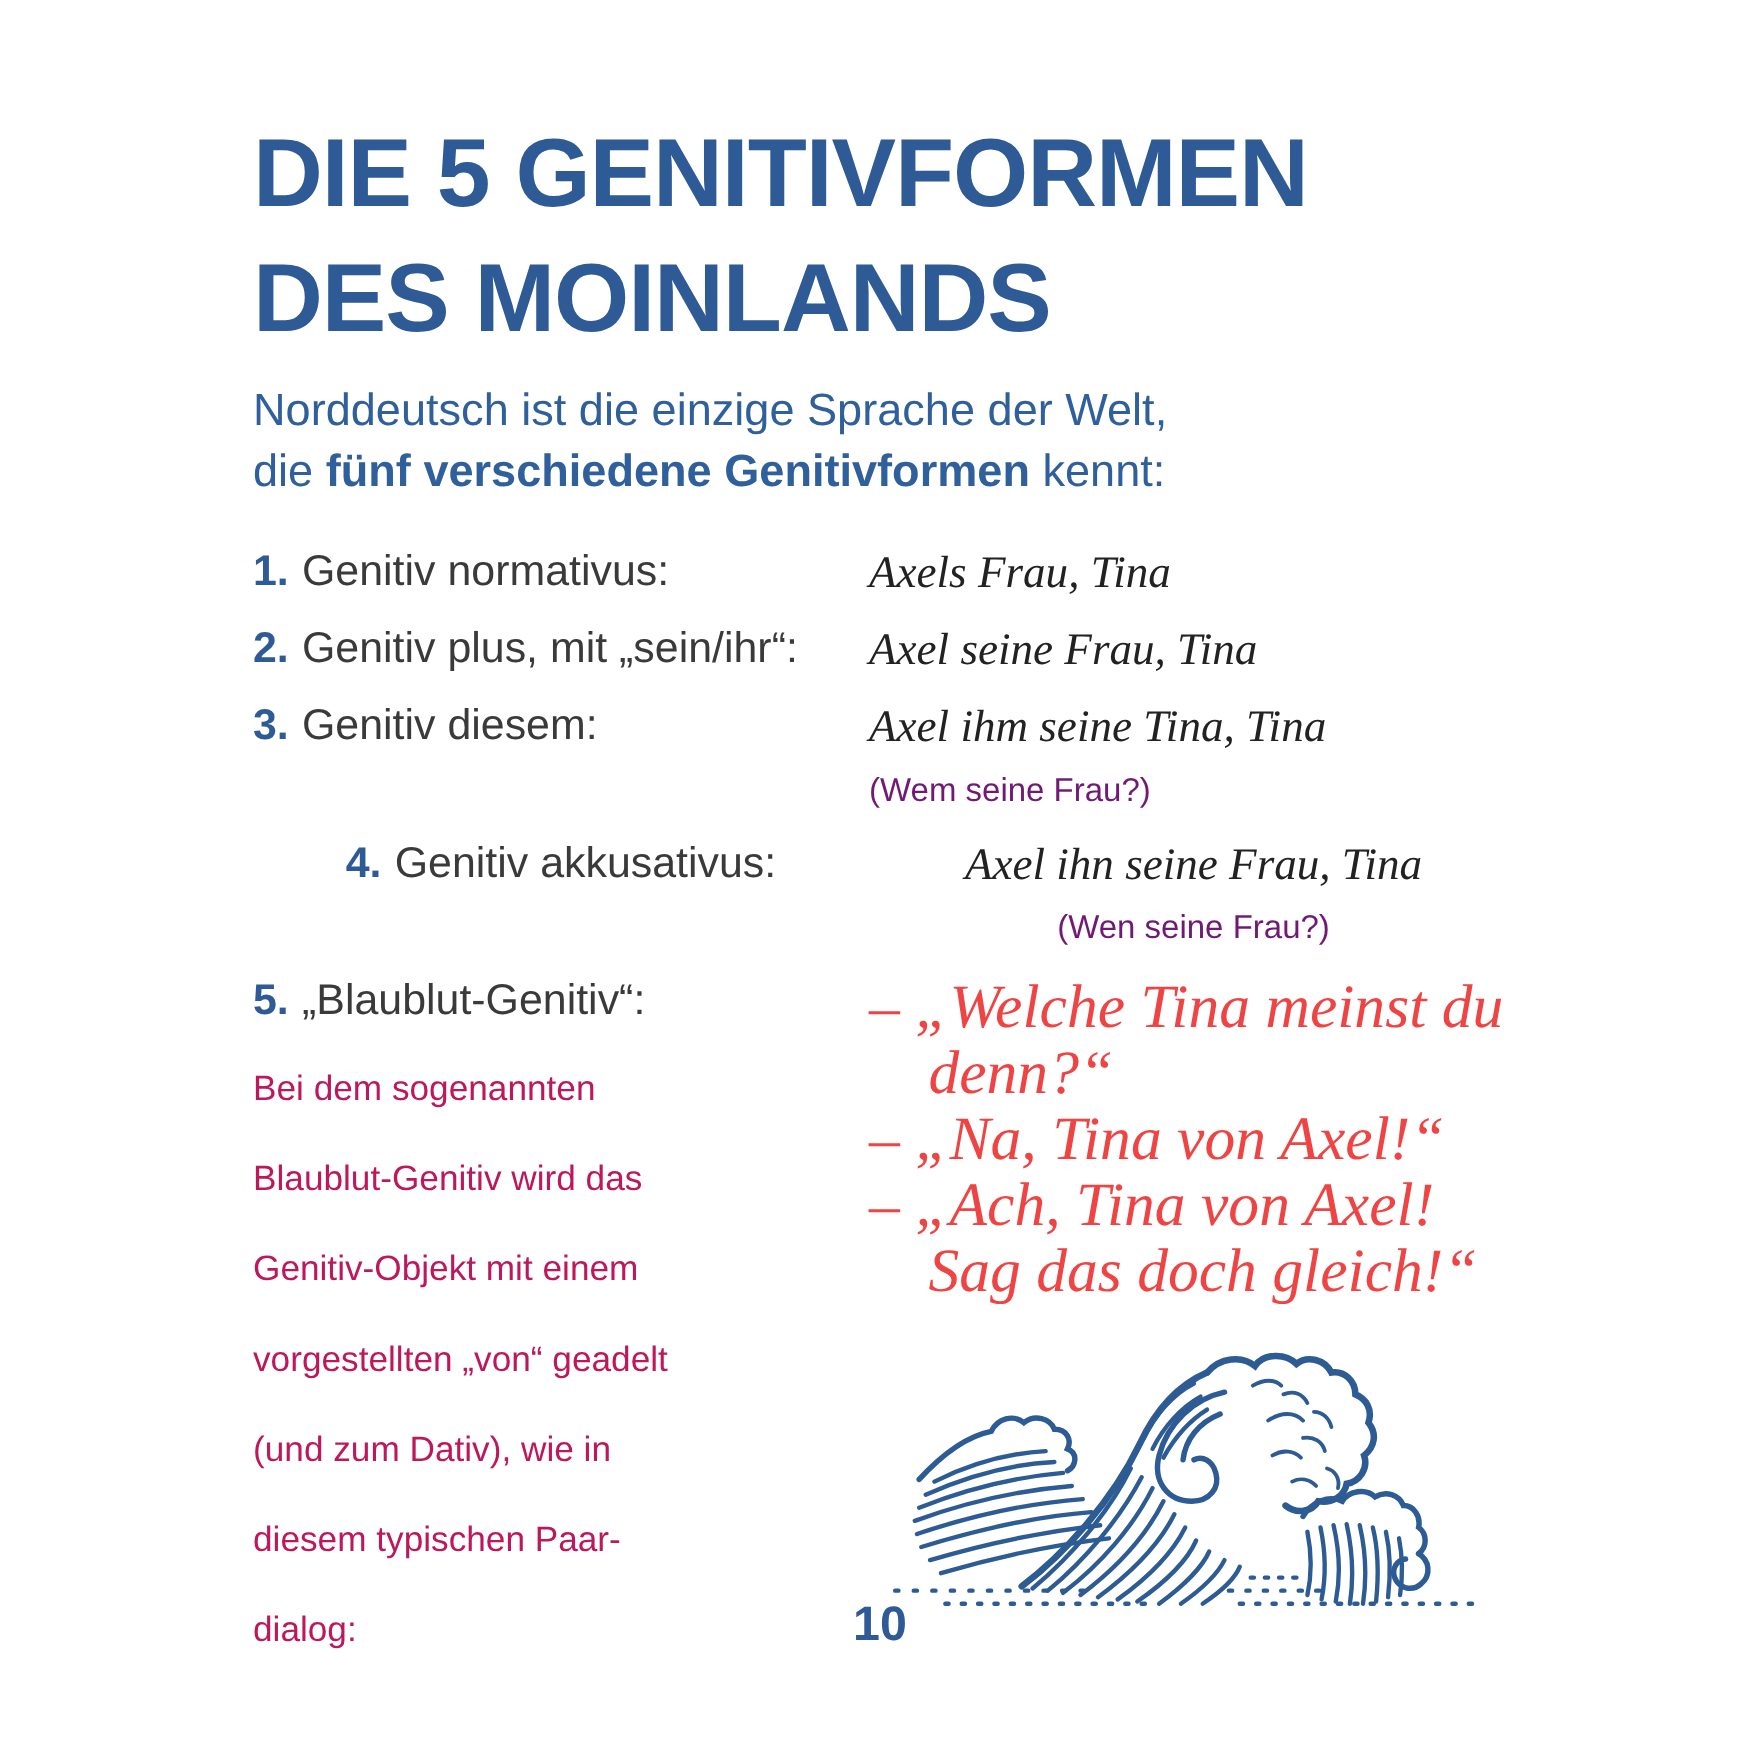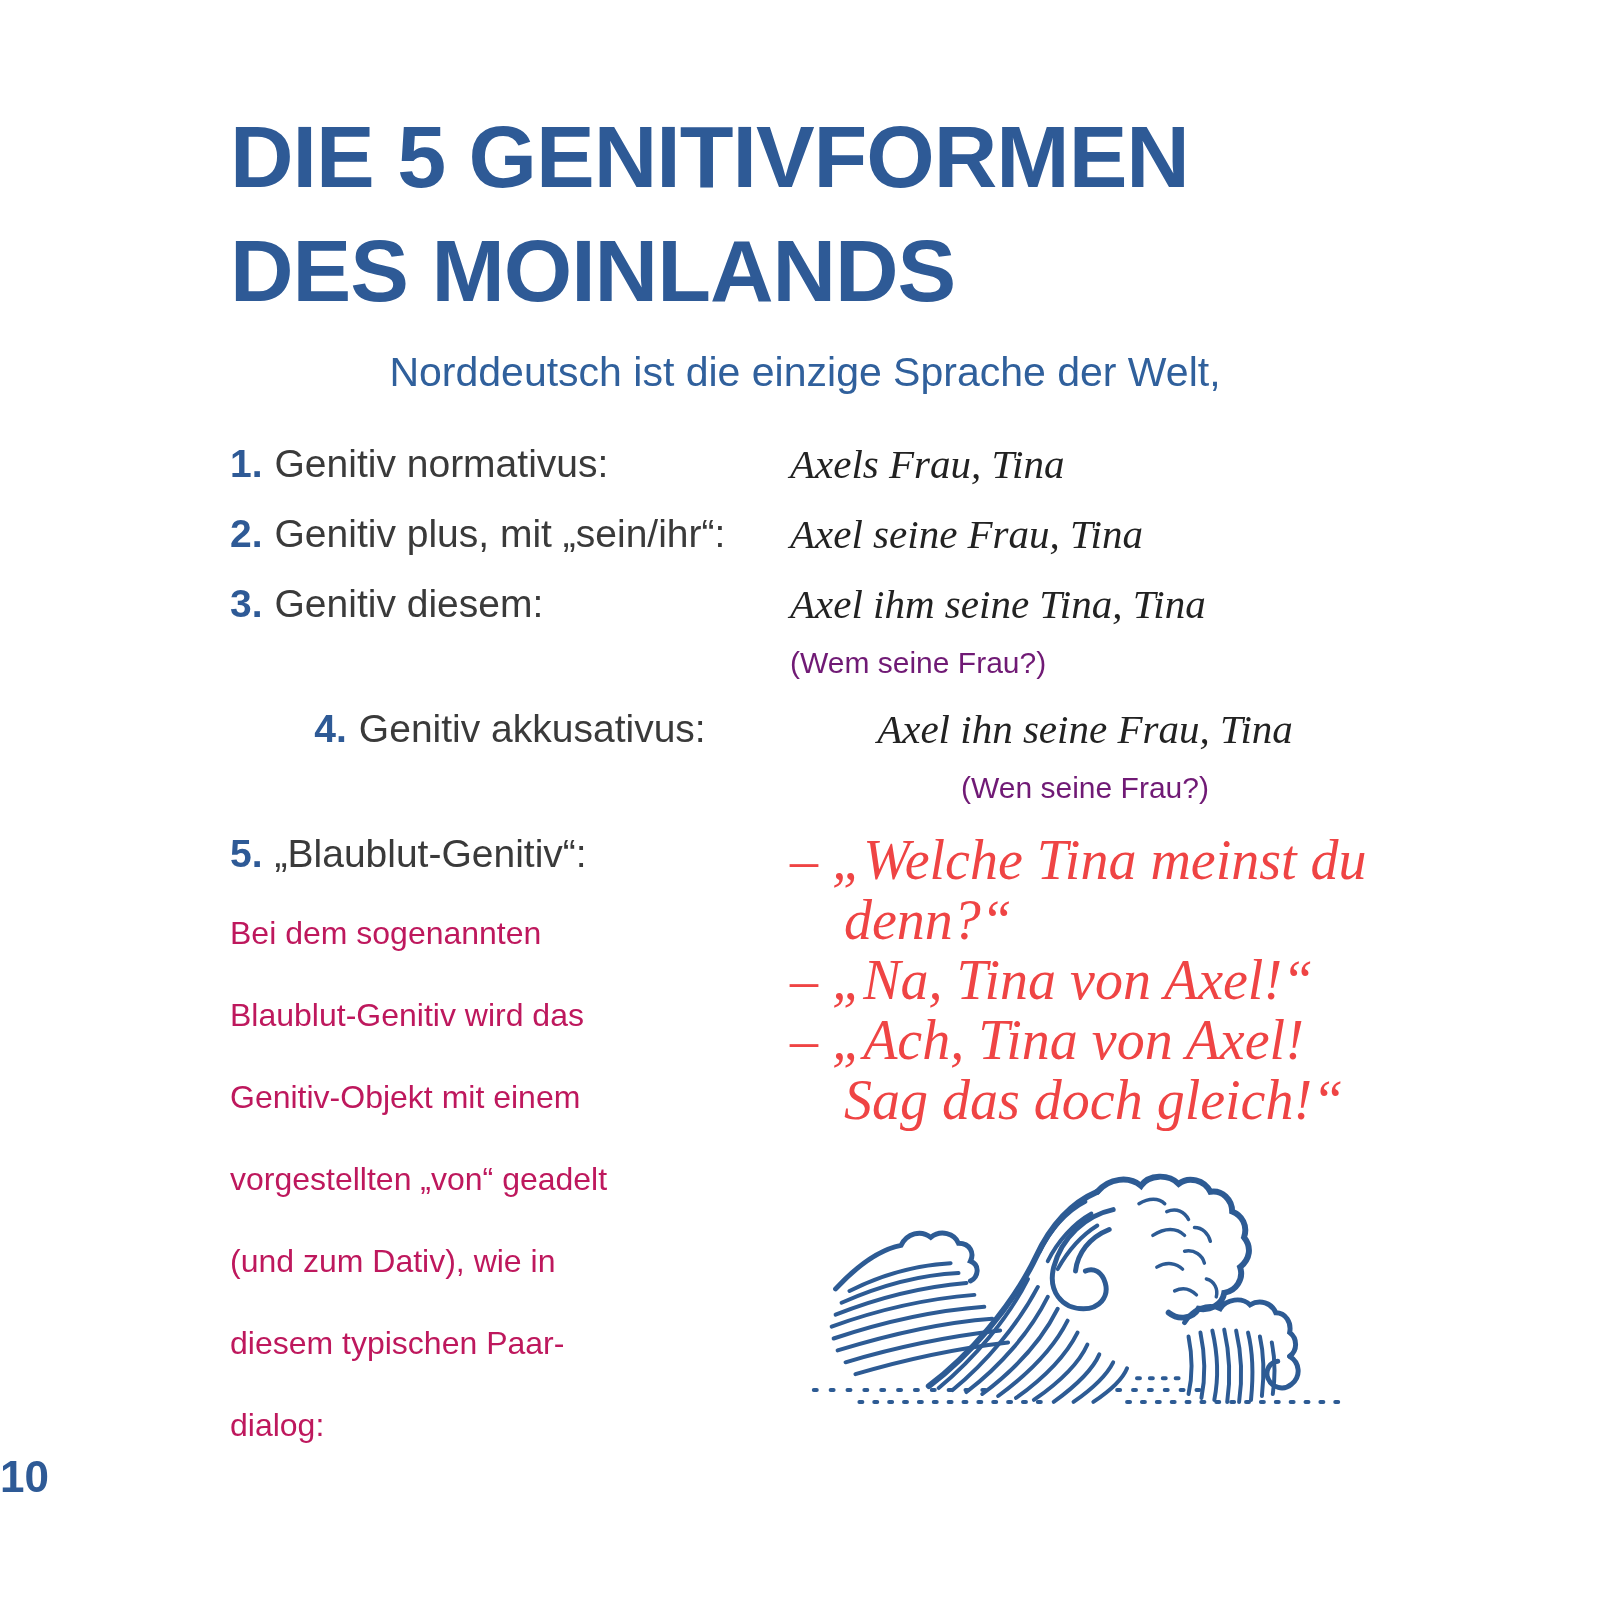--- a/index.html
+++ b/index.html
@@ -18,21 +18,21 @@
   .title { margin:0; }
   .title-line {
     display:block;
     font-size:88px; font-weight:700; line-height:114px;
     letter-spacing:-1px;
     color:#2e5a96;
   }
 
   
   .intro { margin:16px 0 0 0; font-size:41px; line-height:56px; color:#30609c; }
-  .intro-line { display:block;text-align:center; }
+  .intro-line { display:block; }
   .intro-bold { font-weight:700; }
 
   
   .glist { margin-top:40px; }
   .grow { display:grid; grid-template-columns:560px 1fr; align-items:start; }
   .grow.r1, .grow.r2 { margin-bottom:22px; }
   .grow.r3 { margin-bottom:22px; }
   .grow.r4 { margin-bottom:22px;text-align:center; }
   .label-cell { font-size:39px; line-height:48px; color:#3a3a3a; white-space:nowrap; }
   .num { color:#2e5a96; font-weight:700; margin-right:12px; }
@@ -45,36 +45,37 @@
   
   .l5head { font-size:39px; line-height:48px; white-space:nowrap; }
   .desc { margin-top:14px; font-size:32px; line-height:82px; color:#be185d; white-space:pre-line; }
   .dialog { font-family:"Liberation Serif", serif; font-style:italic; font-size:56px; color:#ef4444; }
   .dline { line-height:60px; padding-left:54px; text-indent:-54px; }
   .waves { display:block; margin-top:22px; }
 
   
   .footer {
     position:absolute; left:0; top:1452px; width:1600px;
-    font-size:44px; font-weight:700; color:#2e5a96;
+    text-align:center; font-size:44px; font-weight:700; color:#2e5a96;
   }
 </style>
 </head>
 <body>
 
 <div class="page">
   <div class="content">
 
     <h1 class="title">
       <span class="title-line">DIE 5 GENITIVFORMEN</span>
       <span class="title-line">DES MOINLANDS</span>
     </h1>
 
     <p class="intro">
         <span class="intro-line">Norddeutsch ist die einzige Sprache der Welt,</span>
+        <span class="intro-line"><span>die </span><span class="intro-bold">fünf verschiedene Genitivformen</span><span> kennt:</span></span>
       </p>
 
     <div class="glist">
 
       <div class="grow r1">
         <div class="label-cell"><span class="num">1.</span><span>Genitiv normativus:</span></div>
         <div class="example-cell">
           <div class="example">Axels Frau, Tina</div>
         </div>
       </div>

